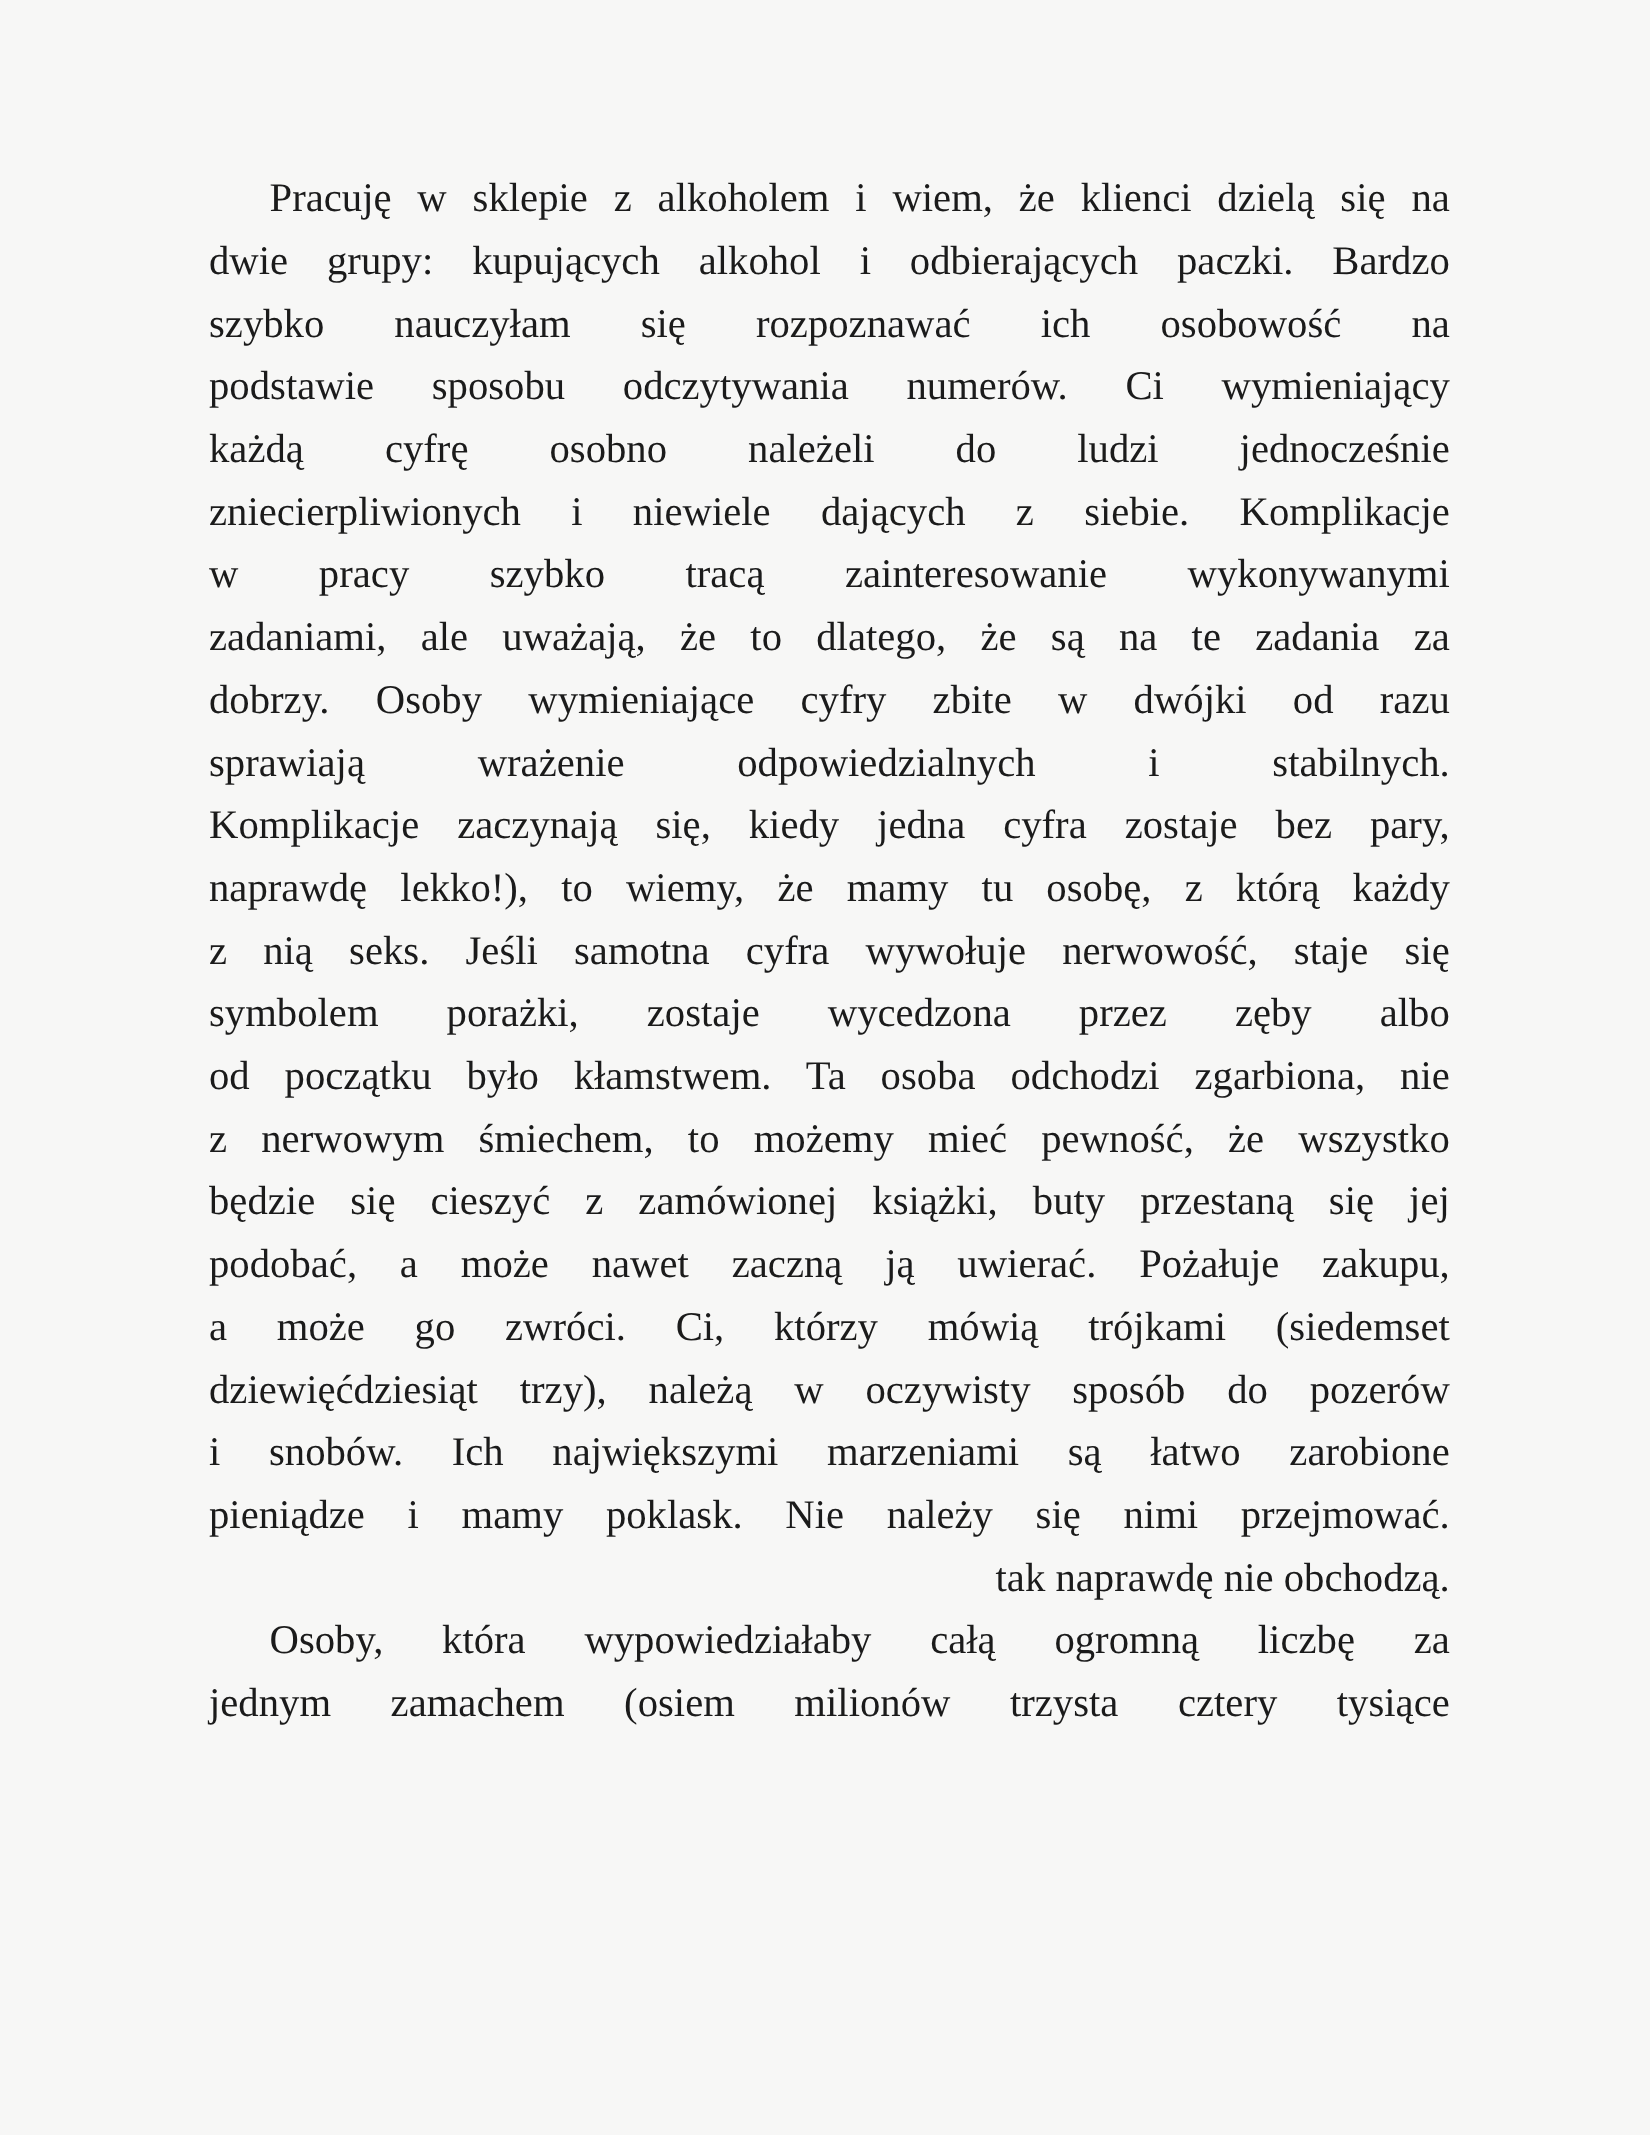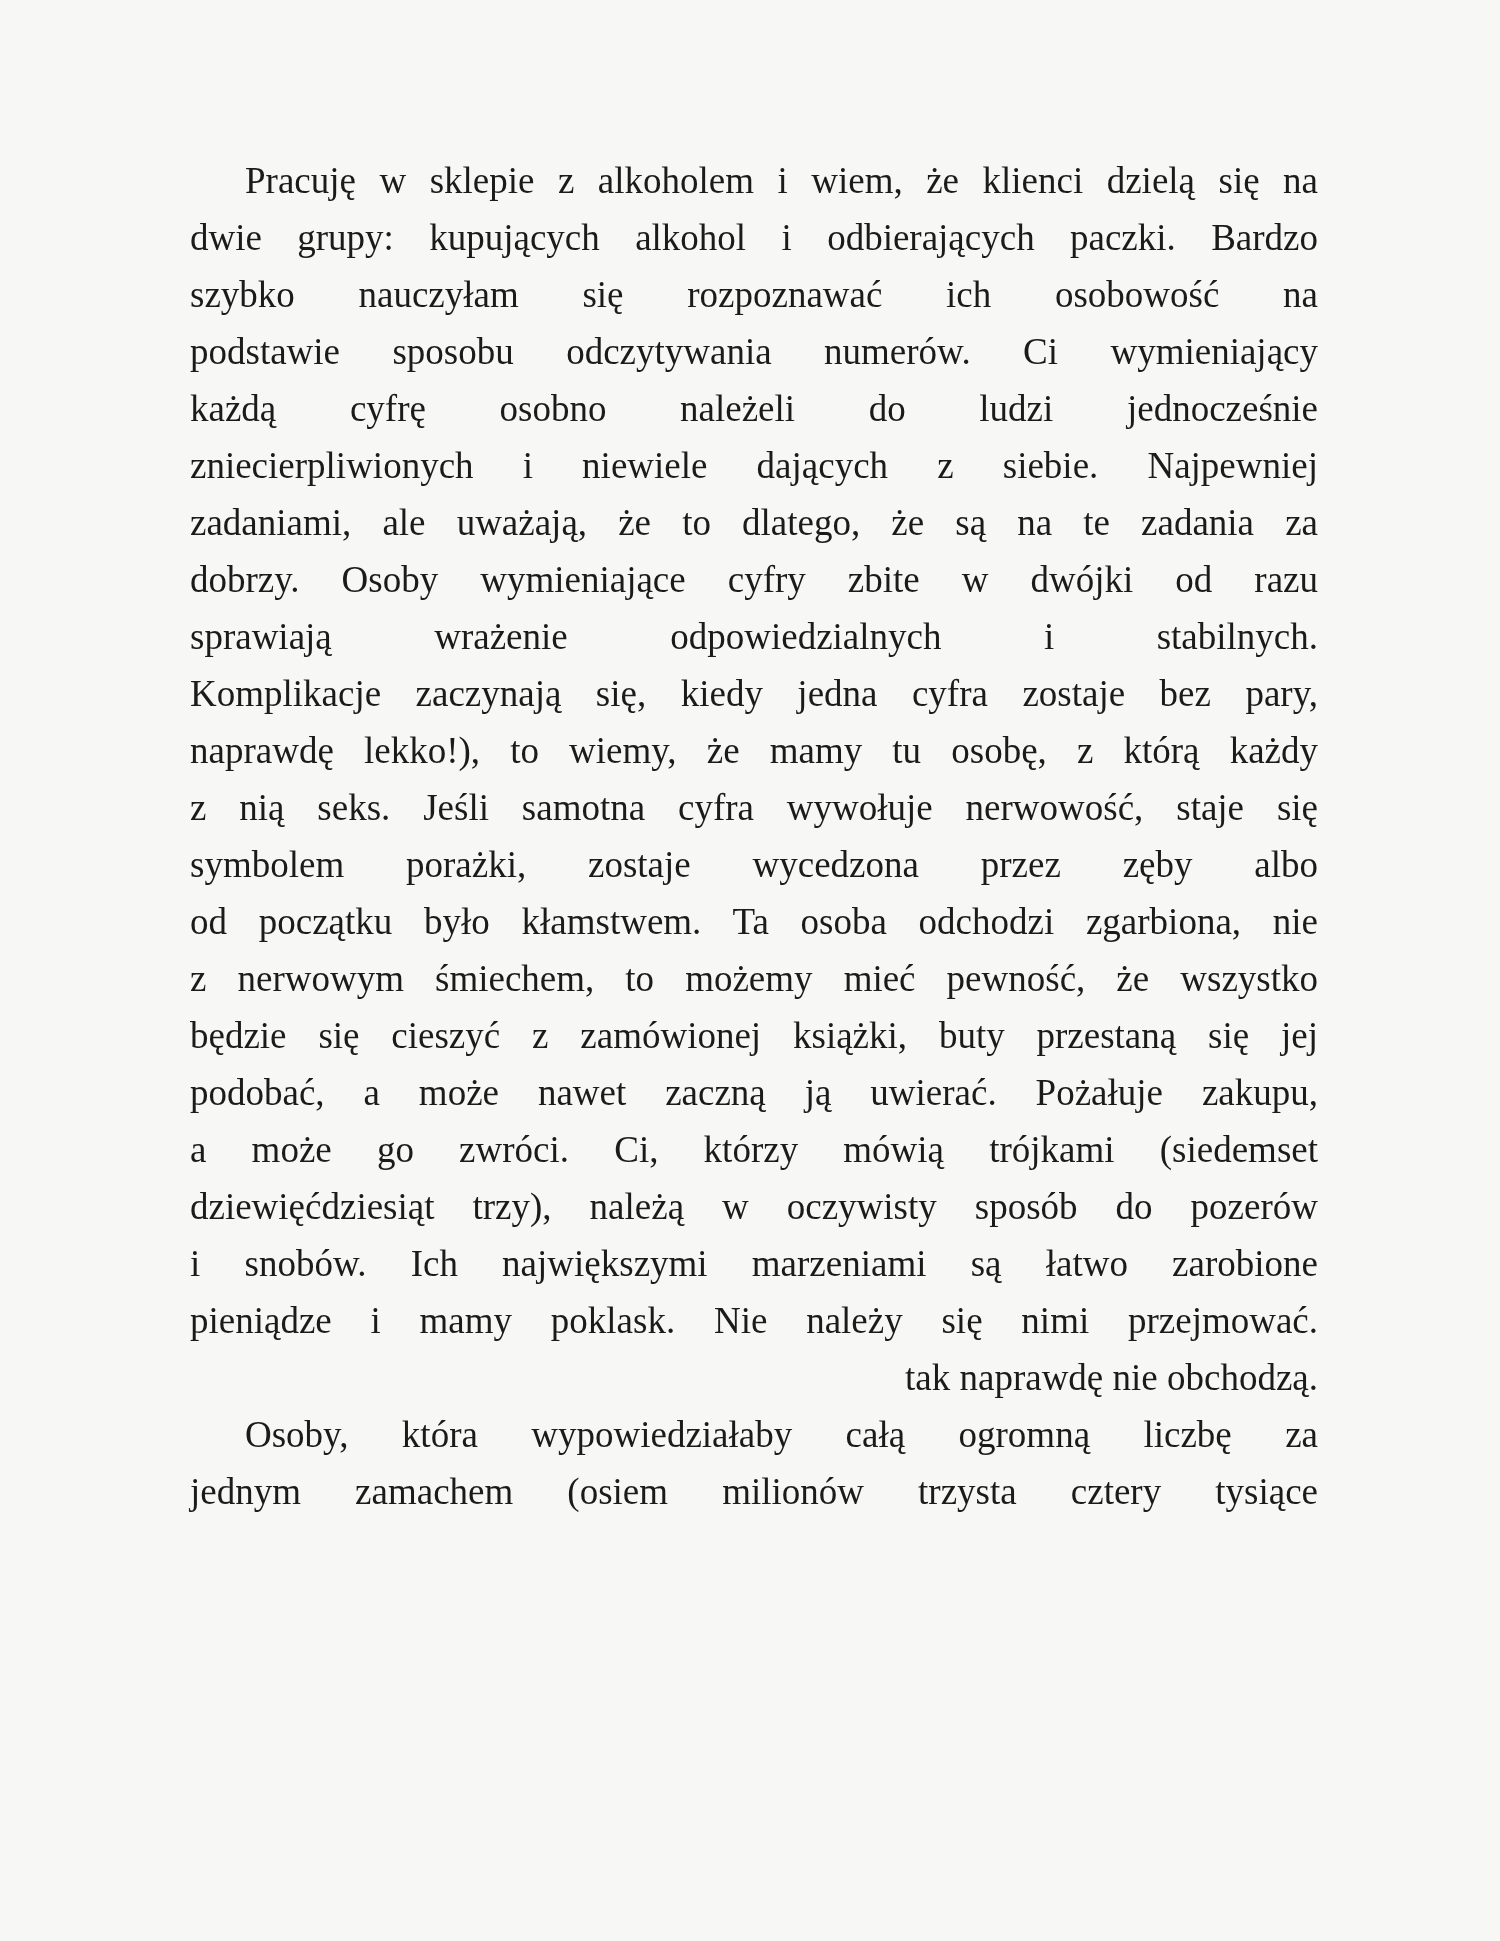--- a/index.html
+++ b/index.html
@@ -42,21 +42,22 @@
 </head>
 <body>
 
 <div class="page">
   <div class="text-block" id="text-block">
       <div class="line indent justify">Pracuję w sklepie z alkoholem i wiem, że klienci dzielą się na</div>
       <div class="line justify">dwie grupy: kupujących alkohol i odbierających paczki. Bardzo</div>
       <div class="line justify">szybko nauczyłam się rozpoznawać ich osobowość na</div>
       <div class="line justify">podstawie sposobu odczytywania numerów. Ci wymieniający</div>
       <div class="line justify">każdą cyfrę osobno należeli do ludzi jednocześnie</div>
-      <div class="line justify">zniecierpliwionych i niewiele dających z siebie. Najpewniej</div>
+      <div class="line justify">zniecierpliwionych i niewiele dających z siebie. Komplikacje</div>
+      <div class="line justify">w pracy szybko tracą zainteresowanie wykonywanymi</div>
       <div class="line justify">zadaniami, ale uważają, że to dlatego, że są na te zadania za</div>
       <div class="line justify">dobrzy. Osoby wymieniające cyfry zbite w dwójki od razu</div>
       <div class="line justify">sprawiają wrażenie odpowiedzialnych i stabilnych.</div>
       <div class="line justify">Komplikacje zaczynają się, kiedy jedna cyfra zostaje bez pary,</div>
       <div class="line justify">naprawdę lekko!), to wiemy, że mamy tu osobę, z którą każdy</div>
       <div class="line justify">z nią seks. Jeśli samotna cyfra wywołuje nerwowość, staje się</div>
       <div class="line justify">symbolem porażki, zostaje wycedzona przez zęby albo</div>
       <div class="line justify">od początku było kłamstwem. Ta osoba odchodzi zgarbiona, nie</div>
       <div class="line justify">z nerwowym śmiechem, to możemy mieć pewność, że wszystko</div>
       <div class="line justify">będzie się cieszyć z zamówionej książki, buty przestaną się jej</div>

